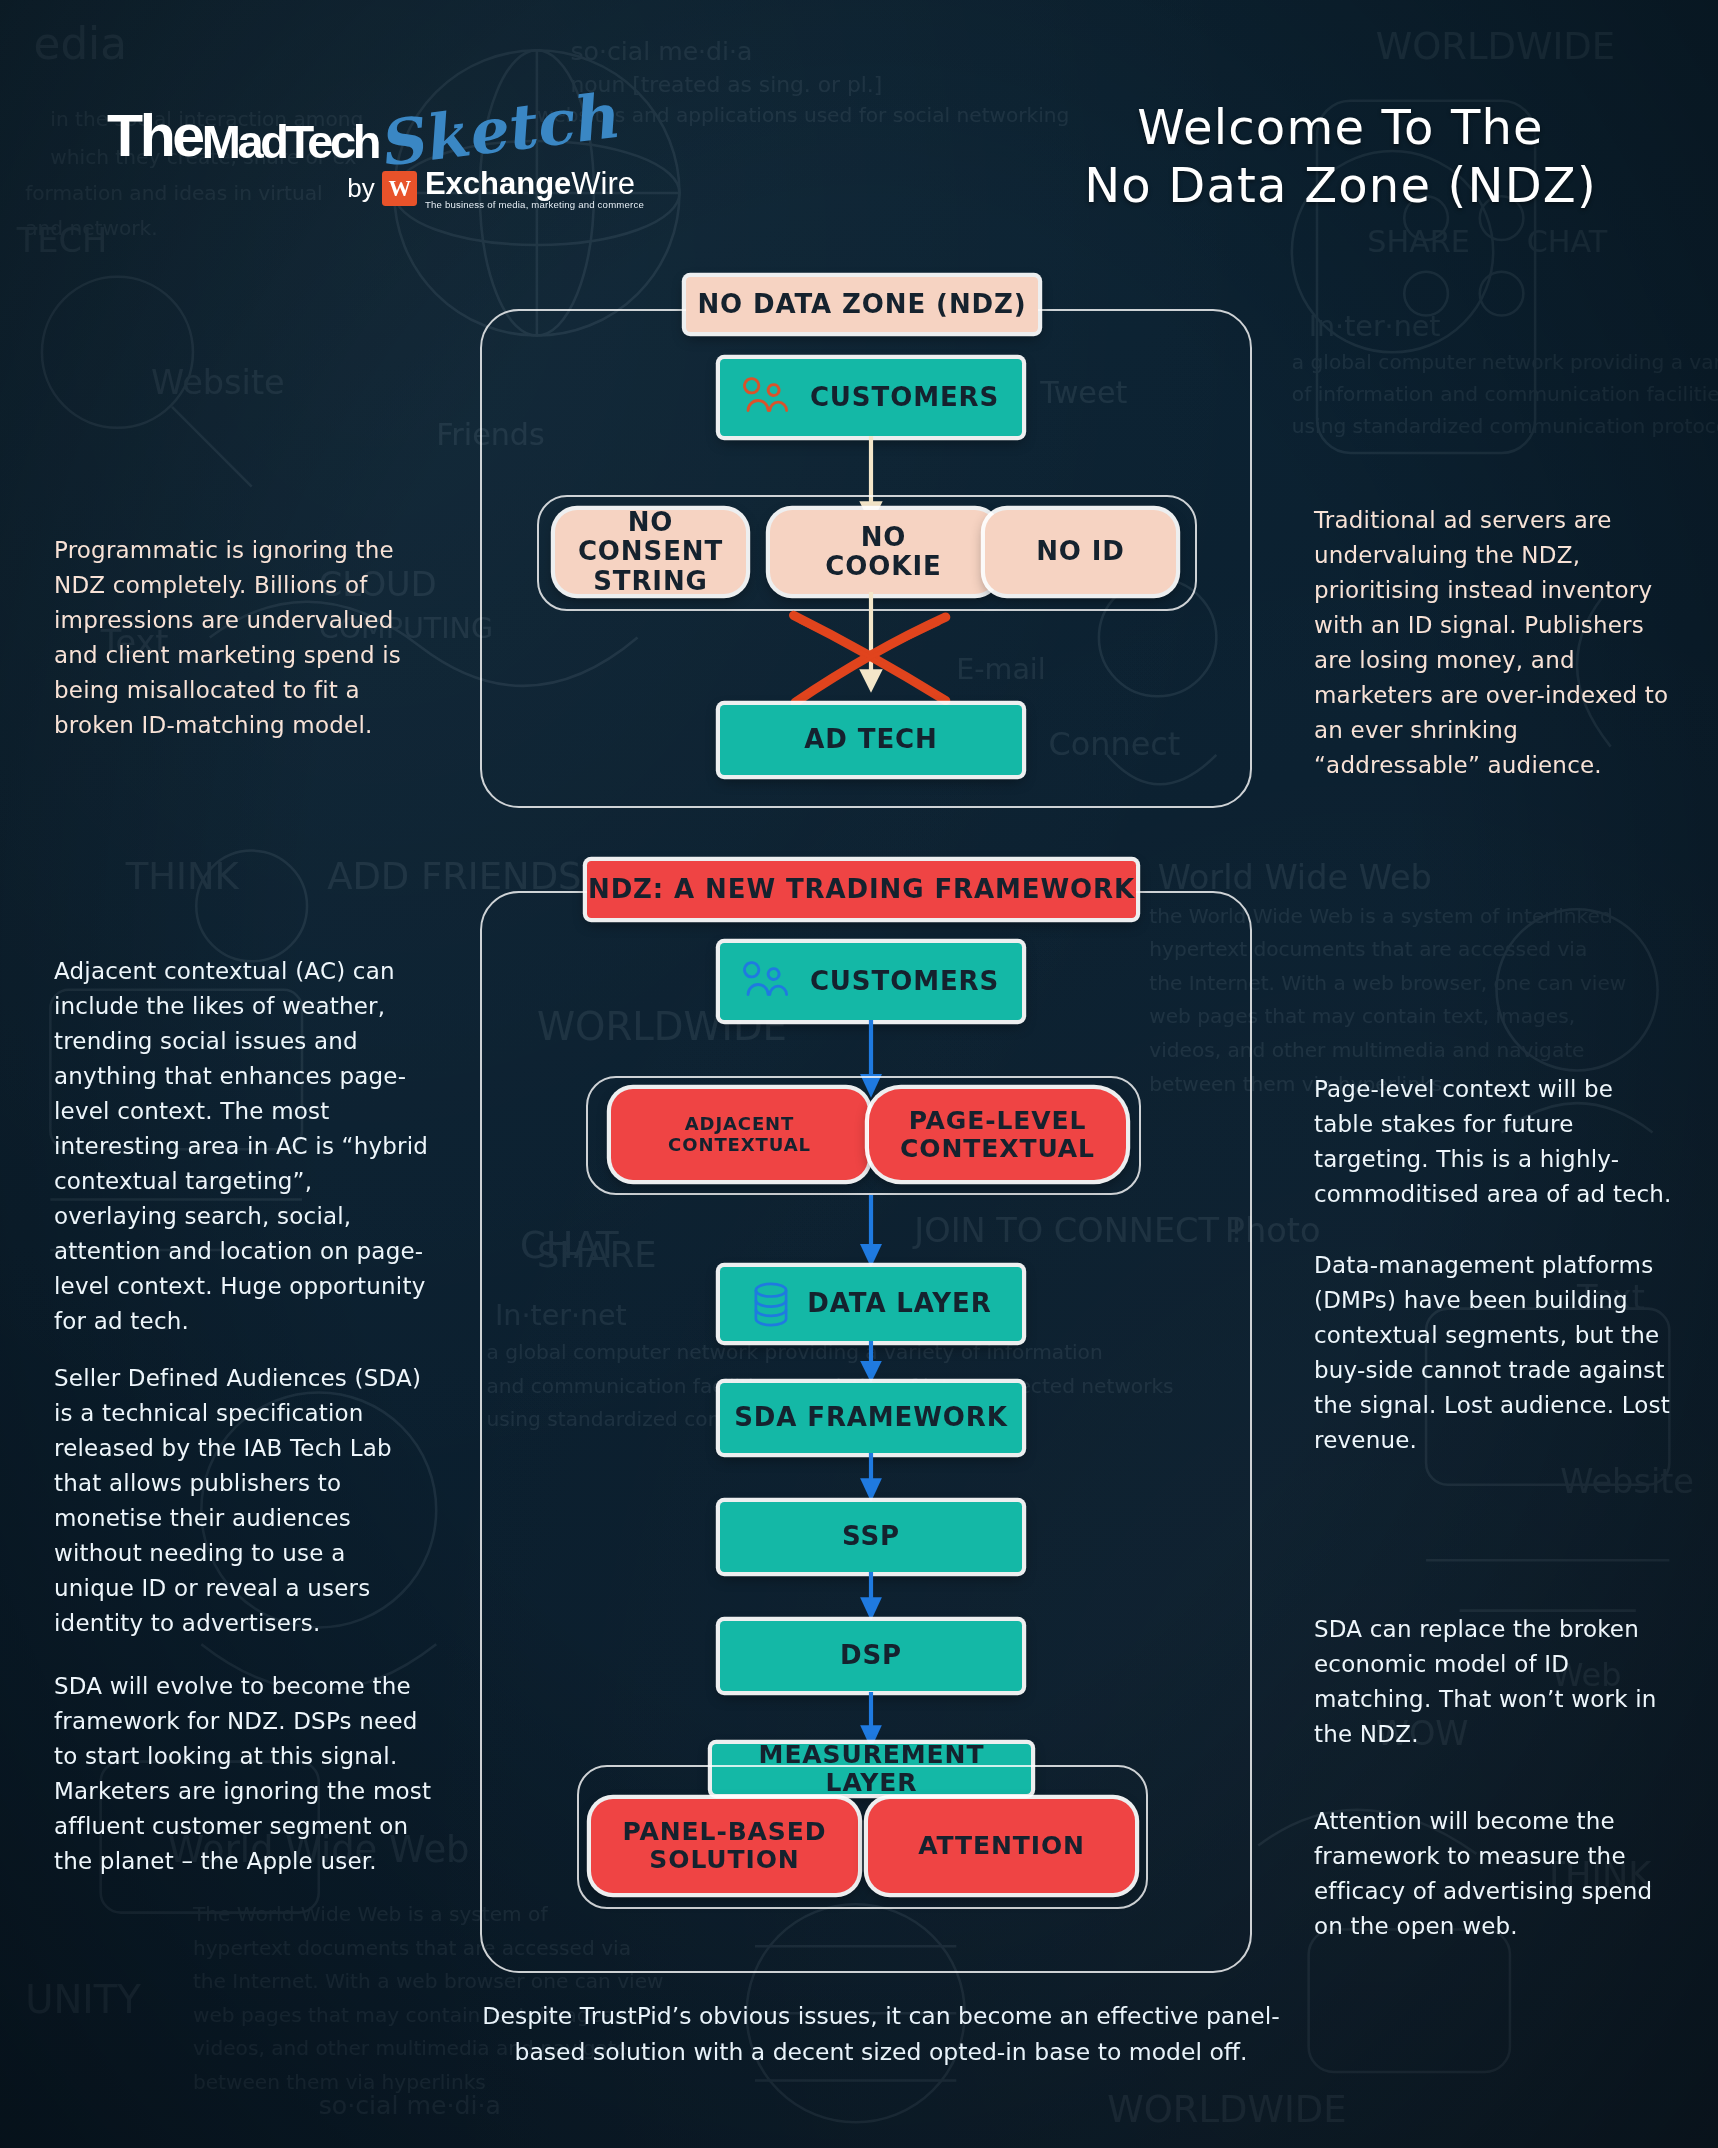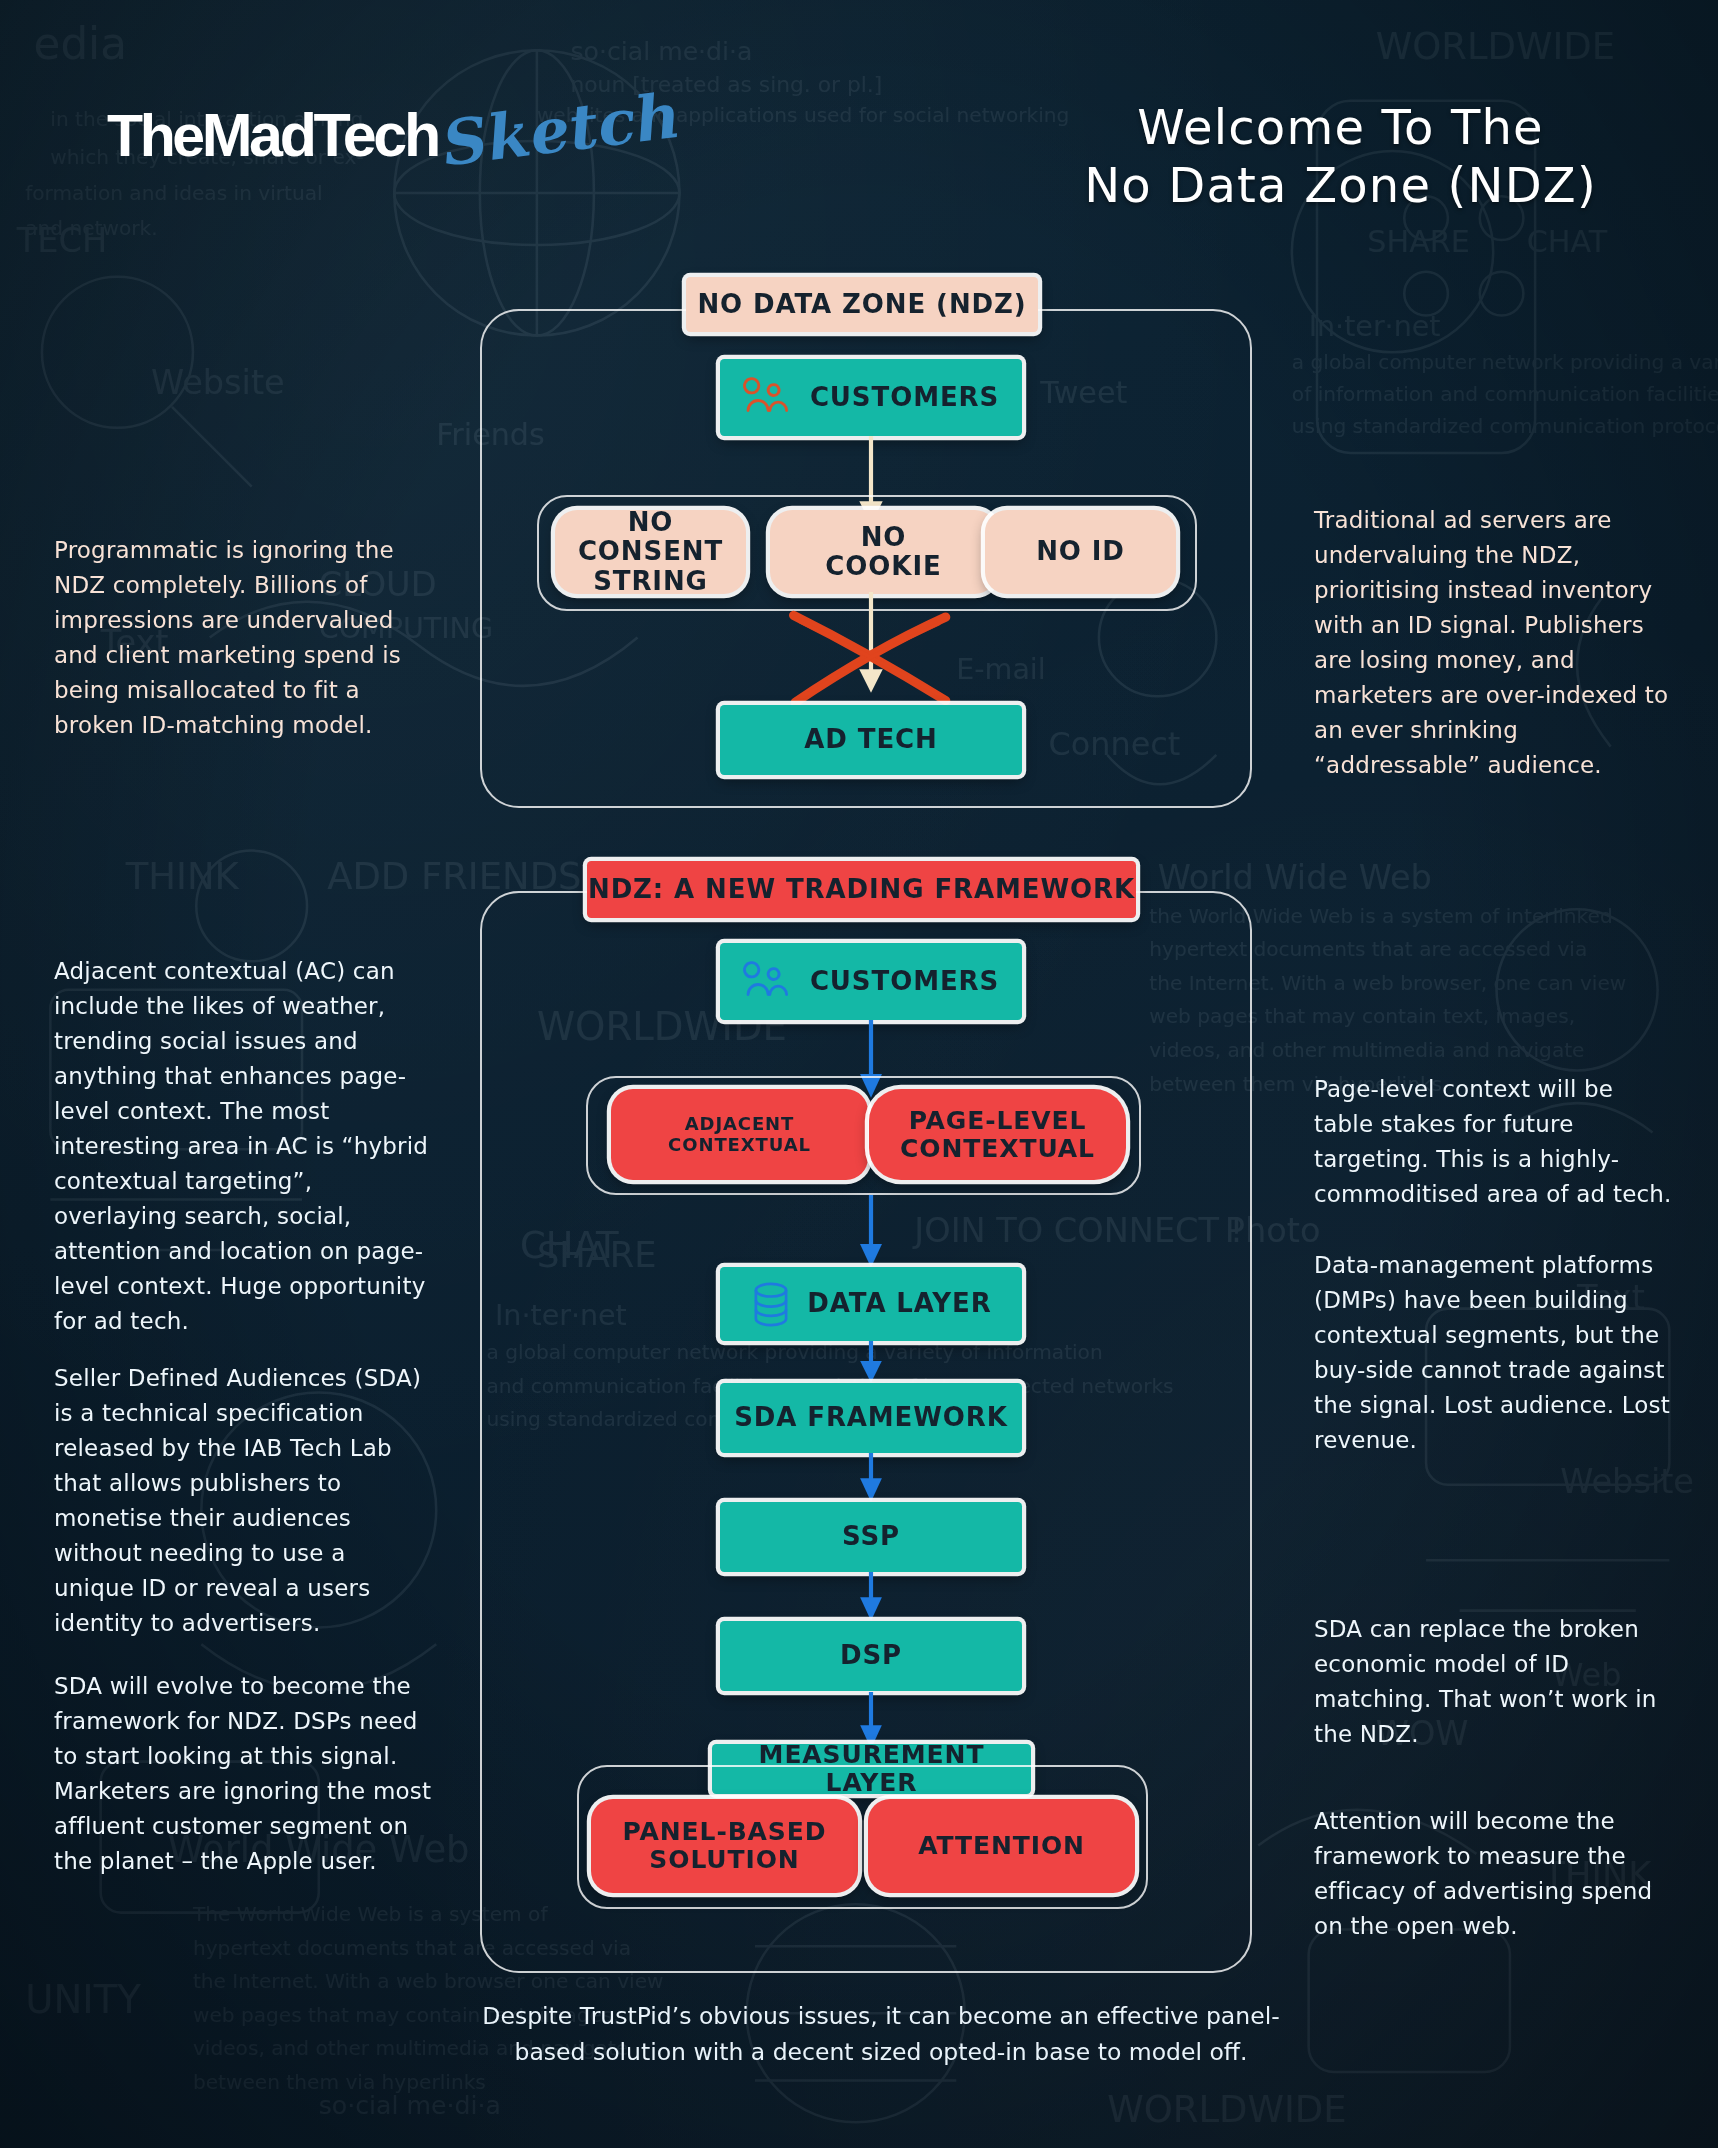--- a/index.html
+++ b/index.html
@@ -21,21 +21,21 @@
   #vignette{
     position:absolute; inset:0; pointer-events:none;
     background:radial-gradient(ellipse at 50% 45%, rgba(0,0,0,0) 45%, rgba(0,0,0,.40) 100%);
   }
 
   
   #logo{ position:absolute; left:107px; top:107px; width:537px; }
   .logo-row{ display:flex; align-items:flex-end; }
   .logo-the{ font-family:"Liberation Sans", sans-serif; font-weight:700; font-size:59px;
              color:#ffffff; letter-spacing:-3.4px; line-height:.92; }
-  .logo-mad{ font-family:"Liberation Sans", sans-serif; font-weight:700; font-size:61px;
+  .logo-mad{ font-family:"Liberation Sans", sans-serif; font-weight:700; font-size:47px;
              color:#ffffff; letter-spacing:-3.4px; line-height:.92; }
   .logo-sketch{ font-family:"DejaVu Serif", serif; font-style:italic; font-weight:700;
                 font-size:62px; color:#3a87c4; margin-left:5px; line-height:.9;
                 transform:rotate(-7deg) translateY(-5px); }
   .logo-by{ display:flex; align-items:center; justify-content:flex-end; margin-top:5px; gap:7.6px; }
   .by-txt{ font-family:"Liberation Sans", sans-serif; font-size:26px; color:#ffffff; font-weight:400; }
   .ew-mark{ width:35px; height:35px; background:#e8522a; border-radius:3.4px;
             display:flex; align-items:center; justify-content:center;
             font-family:"Liberation Serif", serif; font-weight:700; font-size:22.7px; color:#fff; }
   .ew-wrap{ line-height:1; }
@@ -204,20 +204,28 @@
 </svg>
 
 <div id="vignette"></div>
 
 <div id="logo">
   <div class="logo-row">
     <span class="logo-the">The</span>
     <span class="logo-mad">MadTech</span>
     <span class="logo-sketch">Sketch</span>
   </div>
+  <div class="logo-by">
+    <span class="by-txt">by</span>
+    <span class="ew-mark">W</span>
+    <span class="ew-wrap">
+      <span class="ew-name"><b>Exchange</b><span>Wire</span></span>
+      <div class="ew-tag">The business of media, marketing and commerce</div>
+    </span>
+  </div>
 </div>
 
 <div id="headline" style="white-space:pre-line;">Welcome To The
 No Data Zone (NDZ)</div>
 
 <div class="sketch-outer" style="left:480px; top:309px; width:772px; height:499px;"></div>
 
 <div class="node peach sq" style="left:686px; top:277px; width:352px; height:55px; font-size:26px;">NO DATA ZONE (NDZ)</div>
 
 <div class="node white sq" style="left:720px; top:359px; width:302px; height:77px; font-size:26px;">

